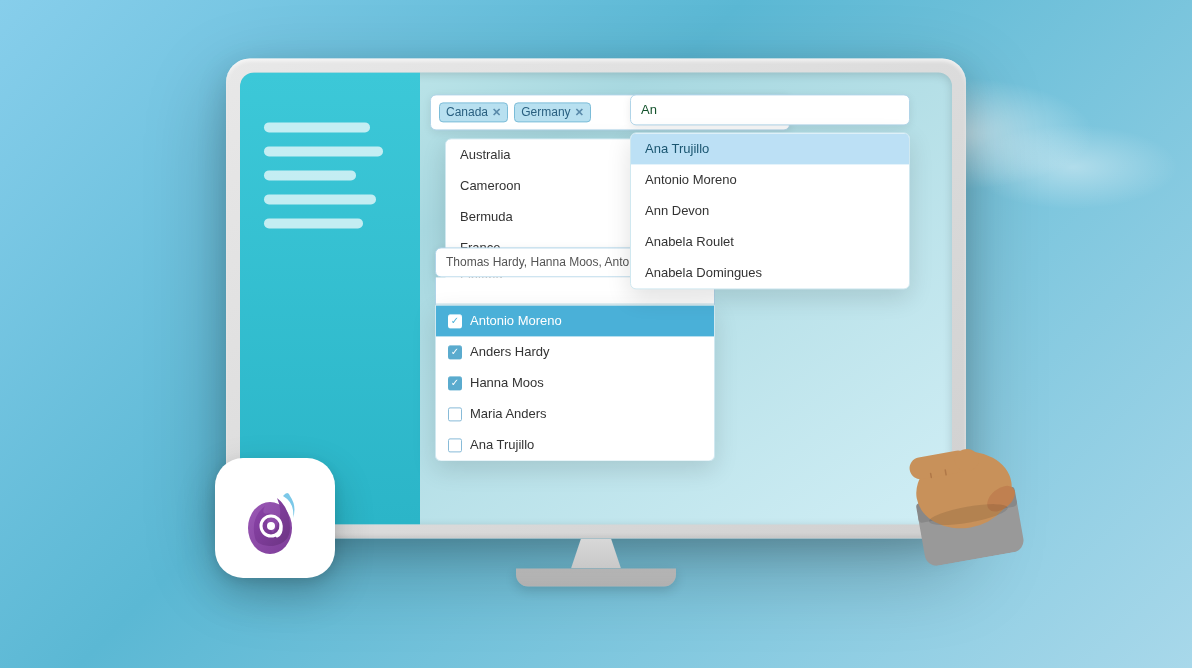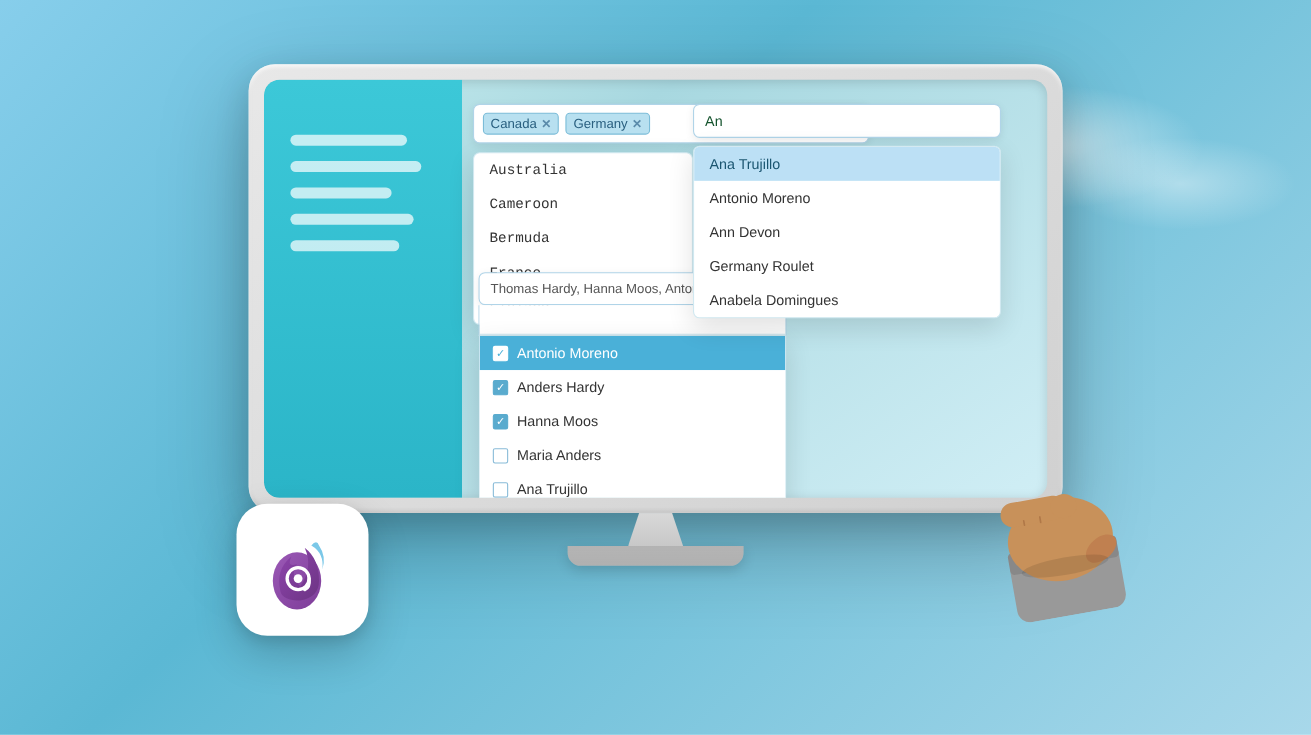--- a/index.html
+++ b/index.html
@@ -29,21 +29,21 @@
       left: 50%;
       top: 50%;
       transform: translate(-50%, -50%);
       width: 740px;
       height: 530px;
     }
 
     .monitor-body {
       position: relative;
       width: 100%;
-      height: 408px;
+      height: 480px;
       background: linear-gradient(145deg, #e8e8e8 0%, #d0d0d0 100%);
       border-radius: 24px;
       padding: 14px;
       box-shadow:
         0 30px 80px rgba(0,0,0,0.25),
         0 10px 30px rgba(0,0,0,0.15),
         inset 0 2px 4px rgba(255,255,255,0.8),
         inset 0 -2px 4px rgba(0,0,0,0.1);
     }
 
@@ -131,28 +131,27 @@
       font-size: 12px;
       color: #444;
       width: 40px;
       background: transparent;
     }
 
     
     .country-dropdown {
       position: absolute;
       top: 44px;
-      left: 0;
+      left: 15px;
       width: 200px;
       background: white;
       border: 1px solid #d0e8f0;
       border-radius: 6px;
       box-shadow: 0 8px 24px rgba(0,0,0,0.12);
       overflow: hidden;
-      font-family: Liberation Mono, monospace;
     }
 
     .country-item {
       padding: 8px 14px;
       font-size: 13px;
       color: #333;
       cursor: pointer;
     }
 
     
@@ -374,21 +373,21 @@
           <div class="country-item">Finland</div>
         </div>
       </div>
 
       <div class="person-autocomplete" style="left:390px;top:22px;">
         <input class="autocomplete-input" type="text" value="An" style="">
         <div class="autocomplete-dropdown">
           <div class="autocomplete-item selected">Ana Trujillo</div>
           <div class="autocomplete-item">Antonio Moreno</div>
           <div class="autocomplete-item">Ann Devon</div>
-          <div class="autocomplete-item">Germany Roulet</div>
+          <div class="autocomplete-item">Anabela Roulet</div>
           <div class="autocomplete-item">Anabela Domingues</div>
         </div>
       </div>
 
       <div class="person-multiselect" style="left:195px;top:175px;">
         <div class="multiselect-display">Thomas Hardy, Hanna Moos, Antonio Moreno</div>
         <div style="background:white;border:1.5px solid #b0d4e8;border-top:none;border-bottom:1px solid #d0e8f0;">
           <input class="search-box-row" type="text" value="" style="">
         </div>
         <div class="multiselect-dropdown" style="position:relative;top:0;border-top:none;border-radius:0 0 6px 6px;">

